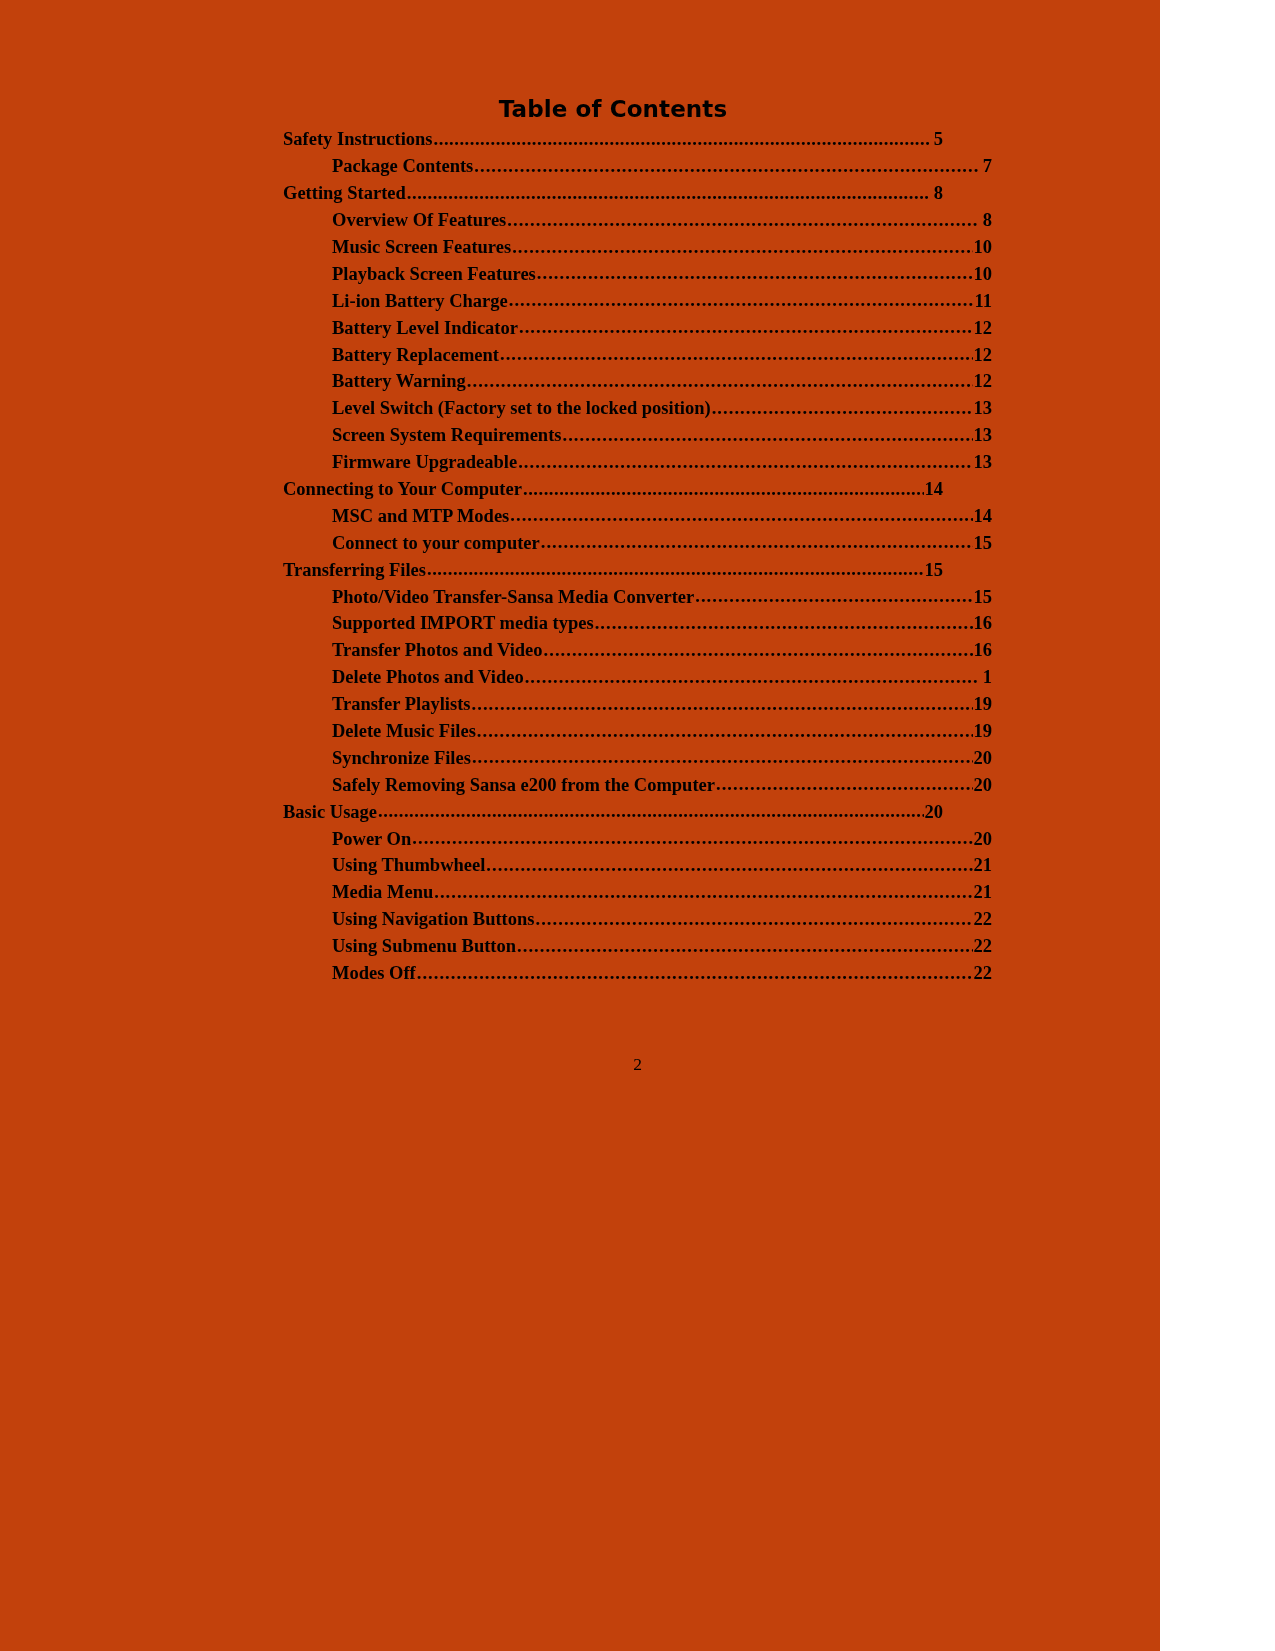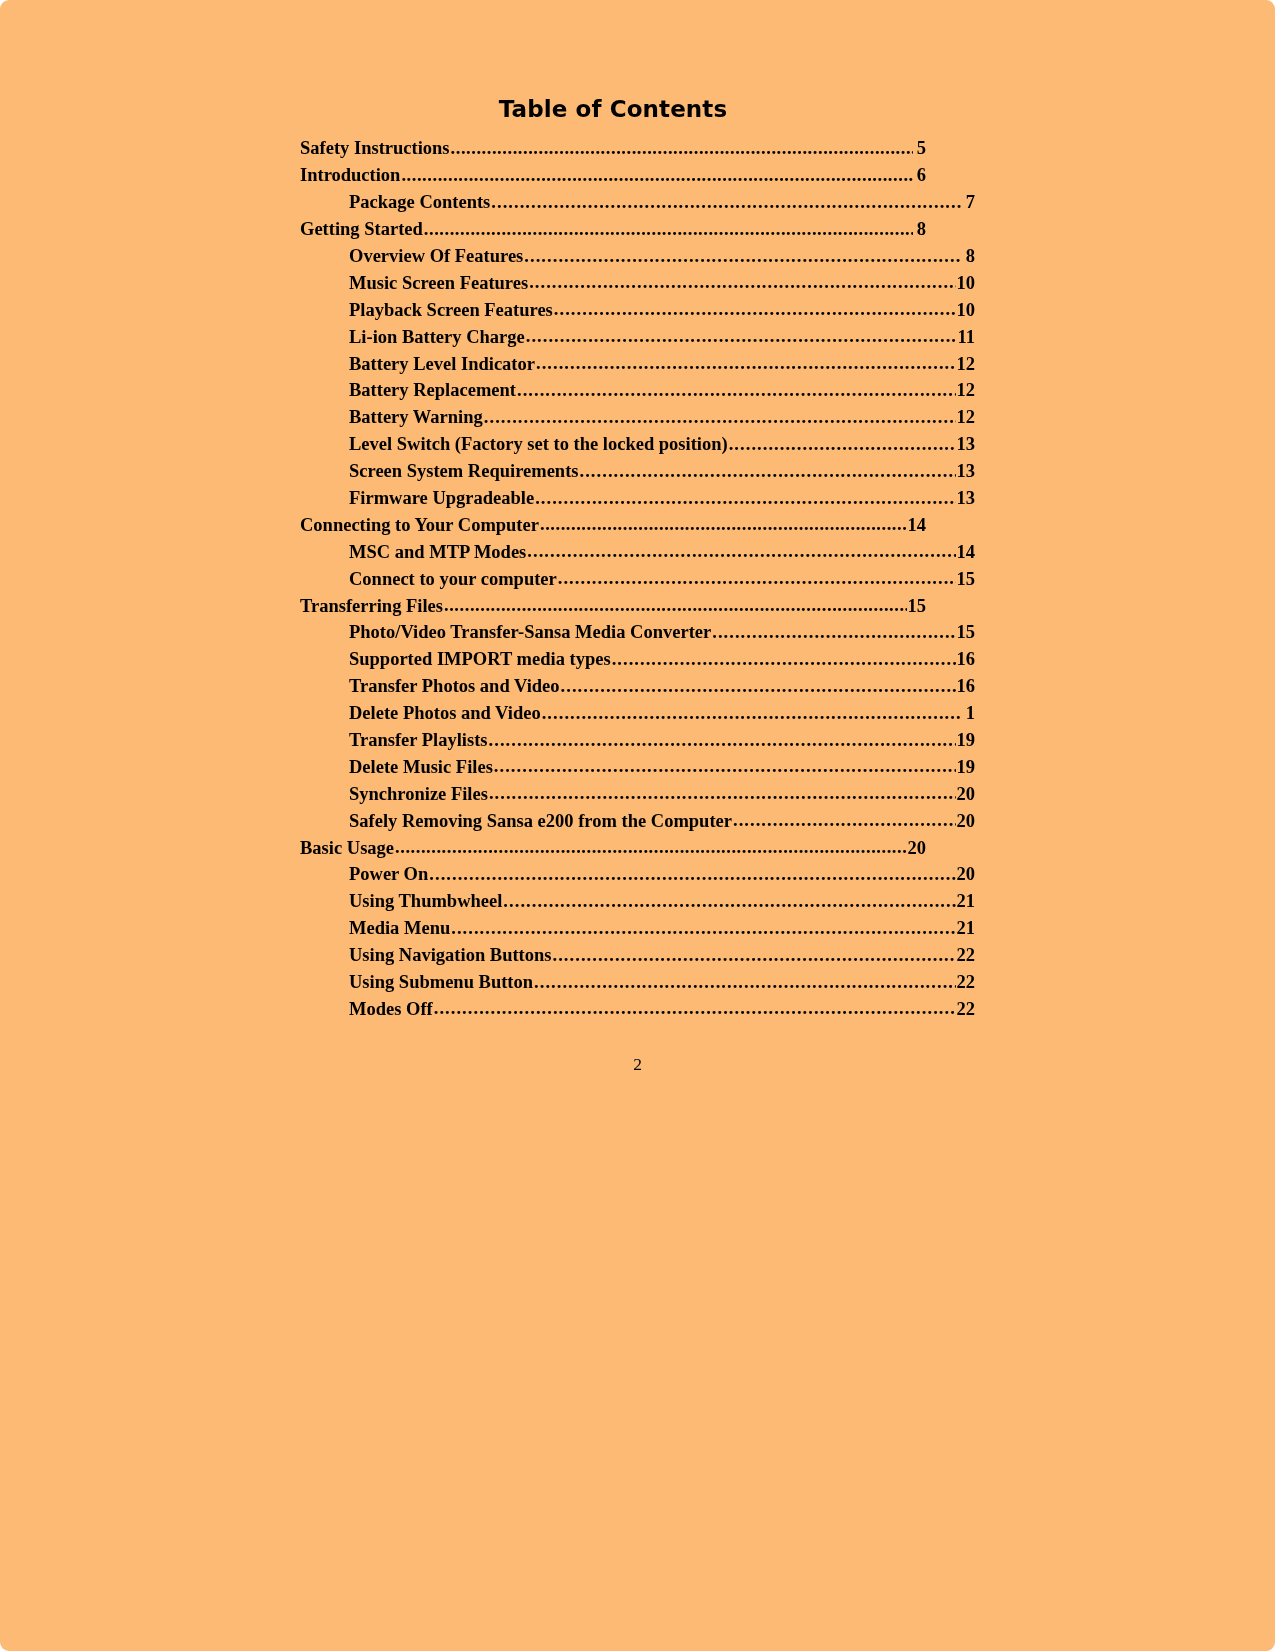--- a/index.html
+++ b/index.html
@@ -9,42 +9,41 @@
   }
   body {
     width: 1275px;
     height: 1651px;
     font-family: "Liberation Serif", serif;
     color: #000000;
     overflow: hidden;
   }
   .page {
     position: relative;
-    width: 1275px;
+    width: 1160px;
     height: 1651px;
-    background: #fdba74;
-    border-radius: 9px;
+    background: #c2410c;
   }
   .content {
     position: absolute;
     left: 283px;
     top: 96px;
     width: 660px;
   }
   .doc-title {
     font-family: "DejaVu Sans", sans-serif;
     font-weight: bold;
     font-size: 23px;
     text-align: center;
     letter-spacing: 0.1px;
     margin: 0 0 8px 0;
     line-height: 1.15;
   }
   .toc-list {
-    margin: 17px;
+    margin: 0;
     padding: 0;
     list-style: none;
   }
   .toc-entry {
     display: flex;
     align-items: baseline;
     width: 100%;
     font-size: 18.5px;
     line-height: 1;
     height: 26.9px;
@@ -108,25 +107,20 @@
   <div class="content">
 
     <h1 class="doc-title">Table of Contents</h1>
 
     <ul class="toc-list" id="toc-list">
         <li class="toc-entry lvl1">
           <span class="label">Safety Instructions</span>
           <span class="leader"></span>
           <span class="pageno">5</span>
         </li>
-        <li class="toc-entry lvl1">
-          <span class="label">Introduction</span>
-          <span class="leader"></span>
-          <span class="pageno">6</span>
-        </li>
         <li class="toc-entry lvl2">
           <span class="label">Package Contents</span>
           <span class="leader"></span>
           <span class="pageno">7</span>
         </li>
         <li class="toc-entry lvl1">
           <span class="label">Getting Started</span>
           <span class="leader"></span>
           <span class="pageno">8</span>
         </li>

